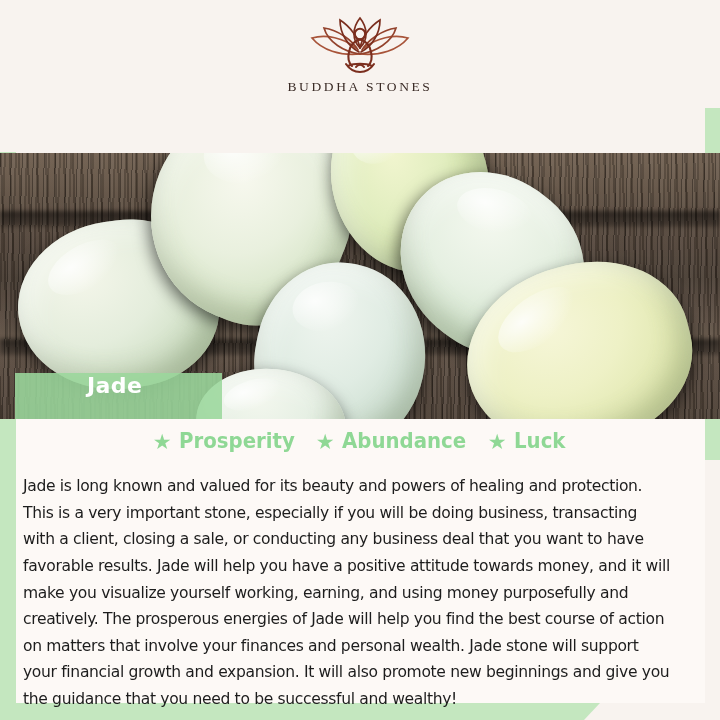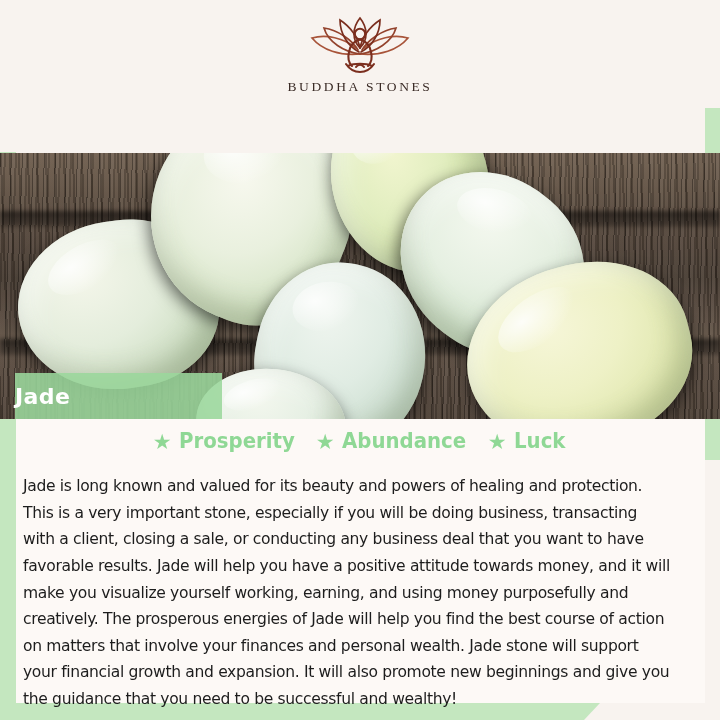--- a/index.html
+++ b/index.html
@@ -171,21 +171,21 @@
 
   
   .jade-banner {
     position: absolute;
     left: 15px;
     bottom: 0;
     width: 207px;
     height: 46px;
     background: rgba(155, 215, 156, 0.88);
     display: flex;
-    align-items: center;
+    padding-left: 72px;
     box-sizing: border-box;
     margin-top: 37px;
   }
   .jade-label {
     font-family: "DejaVu Sans", sans-serif;
     font-weight: bold;
     font-size: 22px;
     color: #ffffff;
     letter-spacing: 0.4px;
   }

